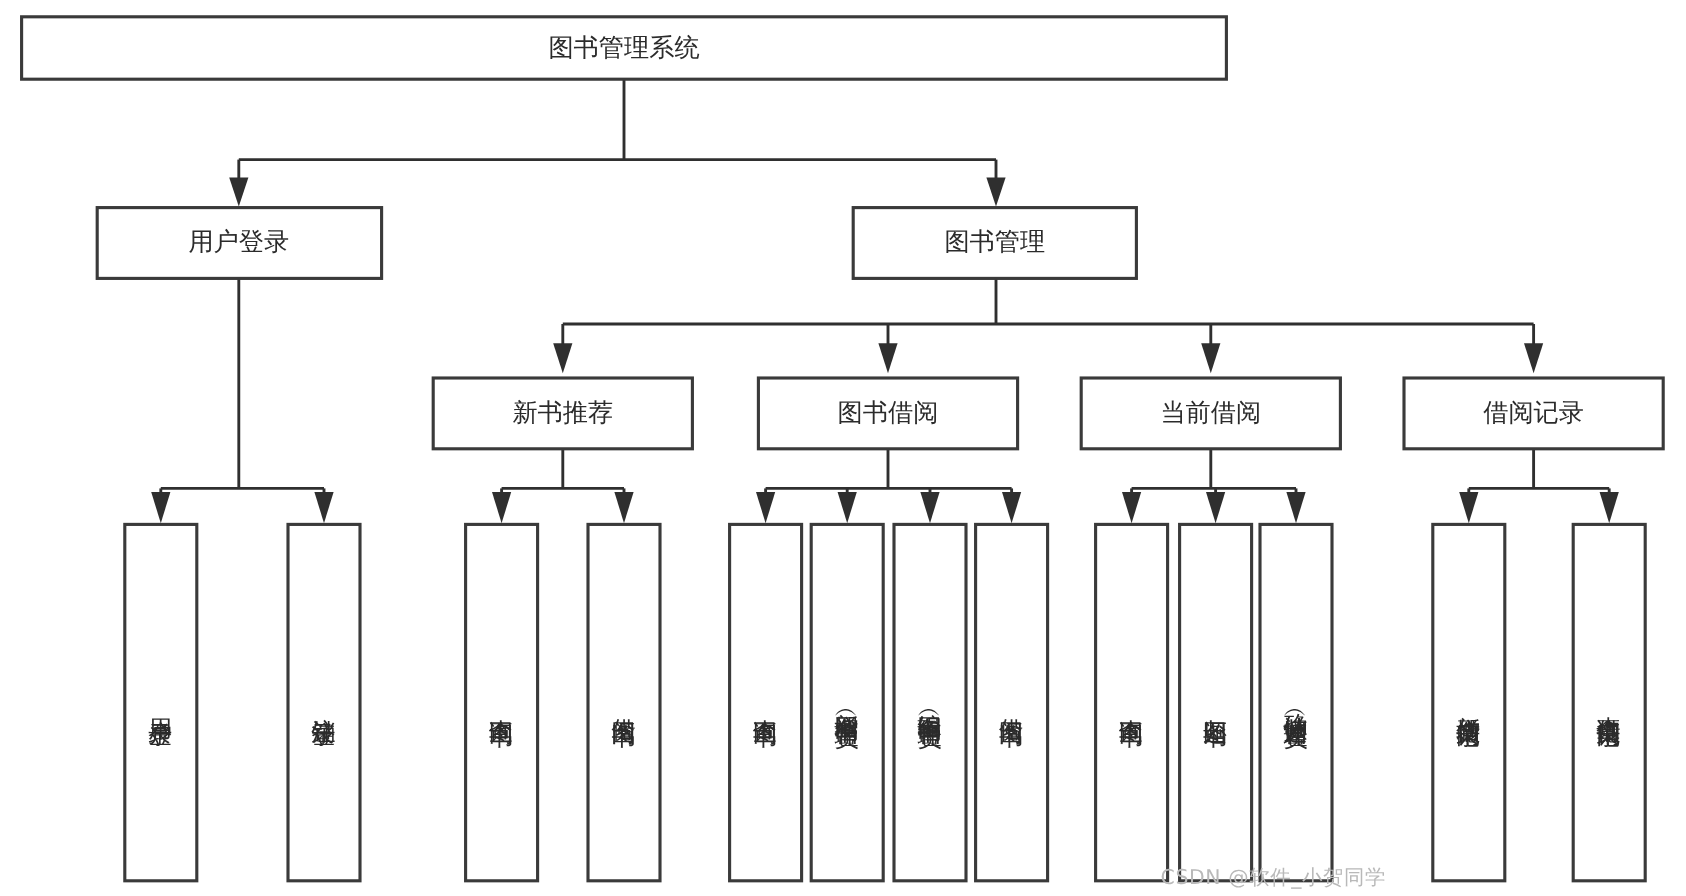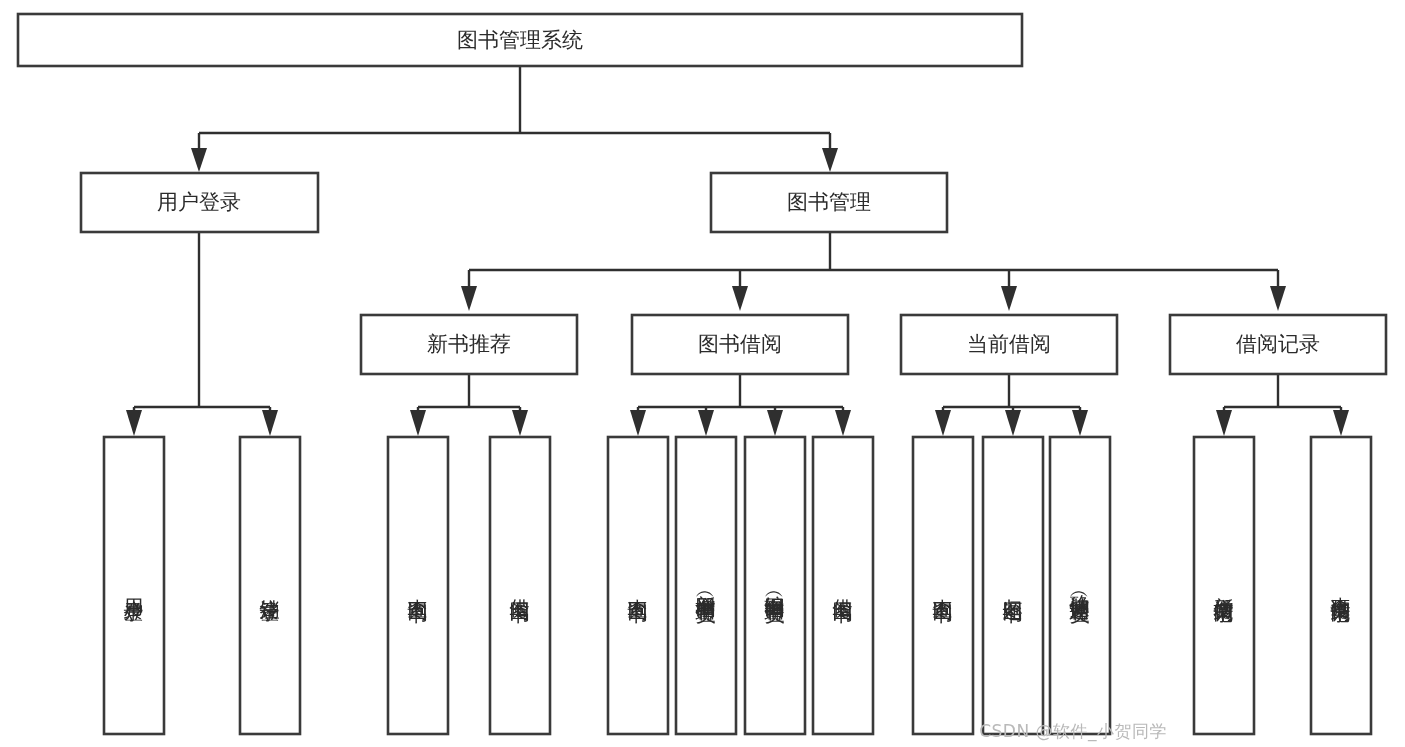--- a/index.html
+++ b/index.html
@@ -59,21 +59,21 @@
     stroke: #2f2f2f;
     stroke-width: 2.4;
     fill: none;
   }
   .edge-arrow {
     fill: #2f2f2f;
     stroke: none;
   }
   .watermark {
     position: absolute;
-    right: 8px;
+    right: 20px;
     bottom: 4px;
     font-family: "DejaVu Sans", "Liberation Sans", sans-serif;
     font-size: 17px;
     color: #b9b9b9;
     white-space: nowrap;
     letter-spacing: 0.5px;
   }
 </style>
 </head>
 <body>

